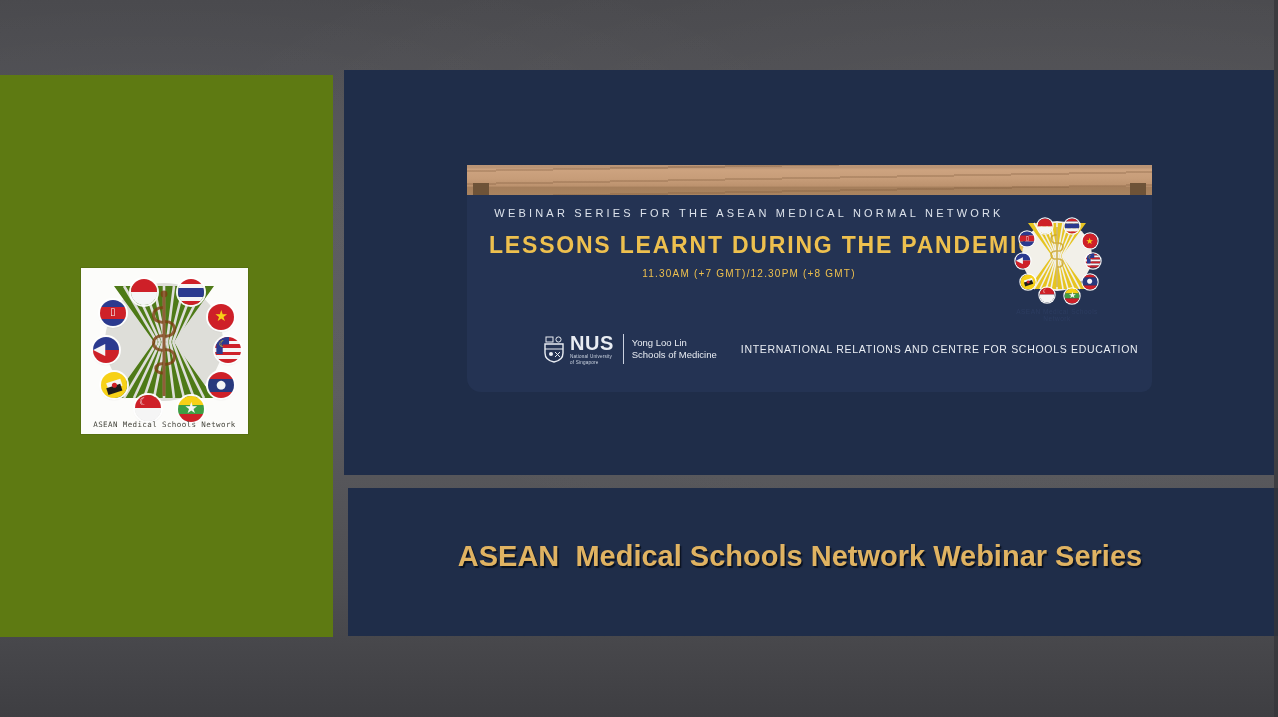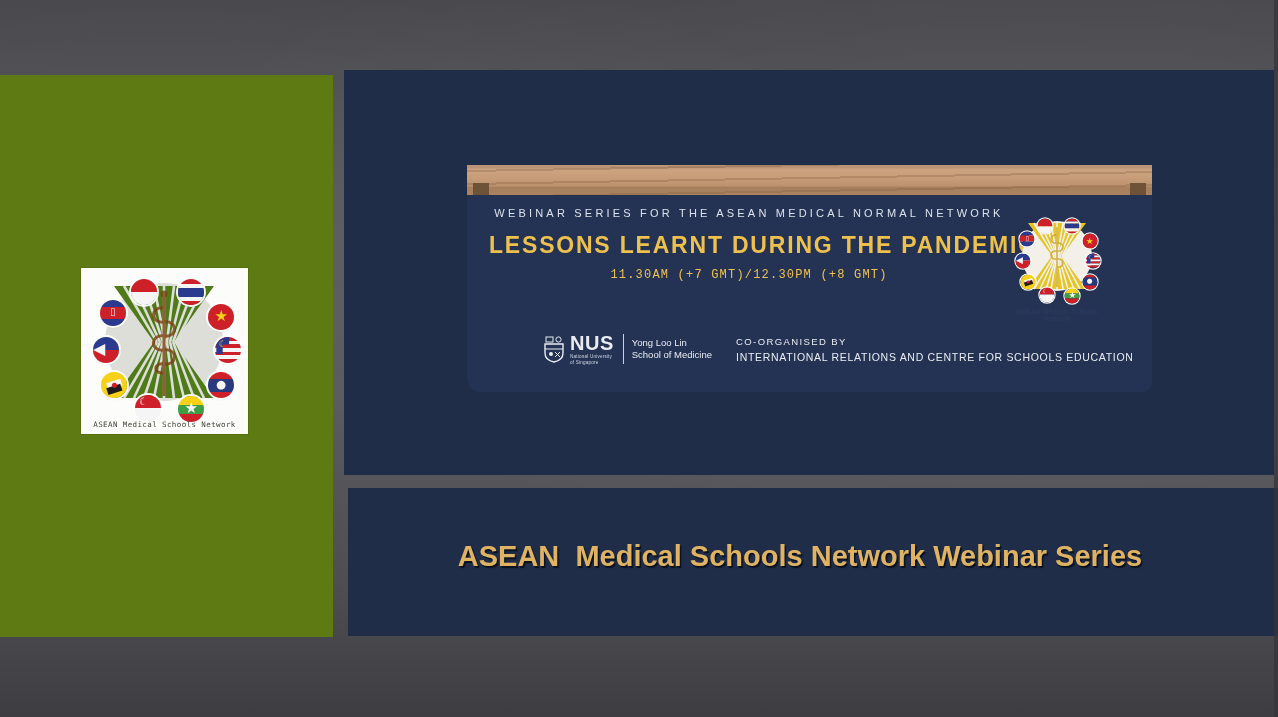--- a/index.html
+++ b/index.html
@@ -38,21 +38,21 @@
     background:
       linear-gradient(180deg, rgba(0,0,0,.10) 0 8%, transparent 16%),
       repeating-linear-gradient(179deg, transparent 0 5px, rgba(122,86,56,.28) 5px 7px, transparent 7px 13px),
       linear-gradient(180deg,#d0a683 0%,#c79d79 45%,#bc926e 70%,#a67f5c 74%,#aa8460 100%);}
   .wood-bar::before,.wood-bar::after{content:"";position:absolute;bottom:0;width:16px;height:12px;background:#6e5338;}
   .wood-bar::before{left:6px;} .wood-bar::after{right:6px;}
 
   .flyer-text{position:absolute;left:22px;top:42px;width:520px;text-align:center;}
   .kicker{font-size:11px;letter-spacing:3.2px;color:#dce2eb;margin-bottom:11px;white-space:nowrap;}
   .flyer-title{font-size:23px;font-weight:bold;letter-spacing:1.8px;color:#eec04e;line-height:30px;white-space:nowrap;}
-  .flyer-time{font-size:12px;letter-spacing:1.2px;color:#eec04e;margin-top:8px;white-space:nowrap;font-family:Liberation Mono, monospace;}
+  .flyer-time{font-size:10px;letter-spacing:1.2px;color:#eec04e;margin-top:8px;white-space:nowrap;}
 
   .org-row{position:absolute;left:76px;top:168px;display:flex;align-items:center;color:#e9edf3;}
   .nus-block{display:flex;align-items:center;}
   .nus-shield{margin-right:5px;}
   .nus-stack{display:flex;flex-direction:column;line-height:1;}
   .nus-word{font-size:20px;font-weight:bold;letter-spacing:.5px;}
   .nus-sub{font-size:4.6px;line-height:5.4px;letter-spacing:.2px;color:#cdd5e2;margin-top:1px;}
   .vdivider{width:1px;height:30px;background:#c9d1df;margin:0 8px 0 9px;}
   .school{font-size:9.5px;line-height:12.5px;color:#e9edf3;}
   .coorg{margin-left:24px;}
@@ -180,25 +180,24 @@
           <path d="M12,16 L17,21 M17,16 L12,21" stroke="#e9edf3" stroke-width="1"></path>
         </svg>
         <div class="nus-stack">
           <div class="nus-word">NUS</div>
           <div class="nus-sub">National University</div>
           <div class="nus-sub">of Singapore</div>
         </div>
         <div class="vdivider"></div>
         <div class="school">
           <div>Yong Loo Lin</div>
-          <div>School of Medicine</div>
+          <div>Schools of Medicine</div>
         </div>
       </div>
       <div class="coorg">
-        <div class="coorg-label">CO-ORGANISED BY</div>
         <div class="coorg-names">INTERNATIONAL RELATIONS AND CENTRE FOR SCHOOLS EDUCATION</div>
       </div>
     </div>
 
     <div class="flyer-logo">
       <div class="flyer-logo-box">
         <svg width="96" height="88" viewBox="0 0 96 88">
           <circle cx="48" cy="43" r="35" fill="#f2f0e9"></circle>
           <path d="M19,10 H77 L53,43 L77,76 H19 L43,43 Z" fill="#e6c421"></path>
           <g stroke="#f2f0e9" stroke-width="1.6">

